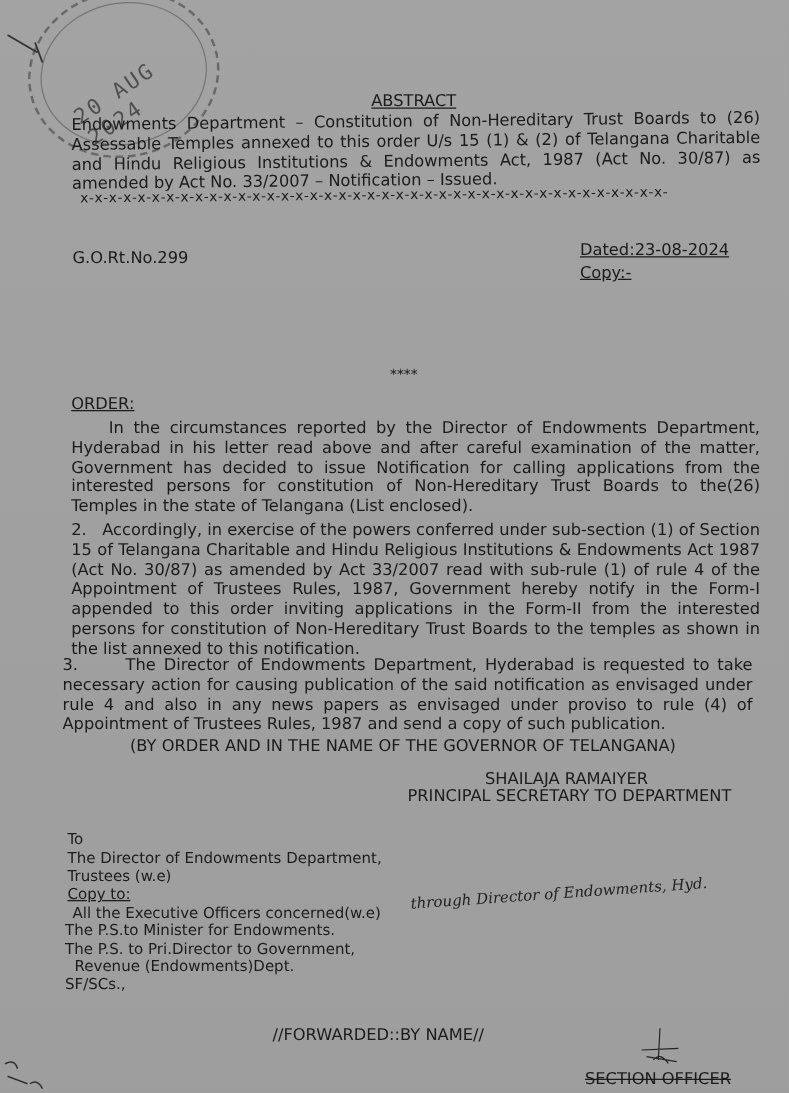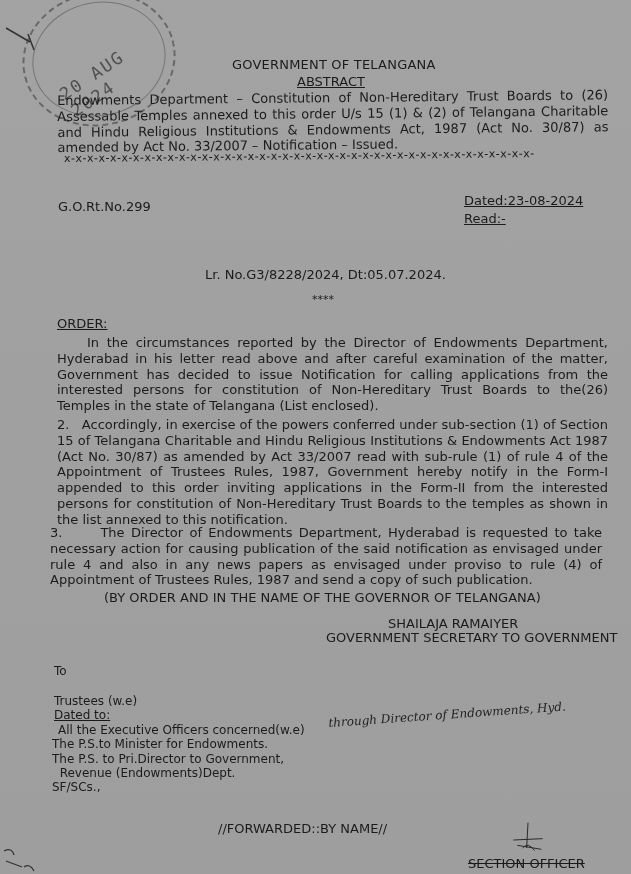--- a/index.html
+++ b/index.html
@@ -45,48 +45,47 @@
 <div class="page">
 
   <div class="stamp">
     <div class="stamp-inner"></div>
     <div class="stamp-date">20 AUG 2024</div>
   </div>
   <svg class="abs" style="left:0;top:20px" width="40" height="40">
     <path d="M6 8 L30 22 M28 14 L34 30" stroke="#333" stroke-width="1.5" fill="none"></path>
   </svg>
 
-  <div class="abs t13" style="left:232px;top:57px;letter-spacing:.2px">GOVERNMENT OF TELANGANA</div>
   <div class="abs t13 u" style="left:297px;top:74px">ABSTRACT</div>
 
   <div class="para" style="top:93px;transform:rotate(-0.6deg);transform-origin:left top;">Endowments Department – Constitution of Non-Hereditary Trust Boards to (26) Assessable Temples annexed to this order U/s 15 (1) &amp; (2) of Telangana Charitable and Hindu Religious Institutions &amp; Endowments Act, 1987 (Act No. 30/87) as amended by Act No. 33/2007 – Notification – Issued.</div>
 
   <div class="abs" style="left:64px;top:152px;font-size:11px;letter-spacing:0.5px;transform:rotate(-0.6deg);transform-origin:left top;">x-x-x-x-x-x-x-x-x-x-x-x-x-x-x-x-x-x-x-x-x-x-x-x-x-x-x-x-x-x-x-x-x-x-x-x-x-x-x-x-x-</div>
 
   <div class="abs t13" style="left:58px;top:199px">G.O.Rt.No.299</div>
   <div class="abs t13 u" style="left:464px;top:193px">Dated:23-08-2024</div>
-  <div class="abs t13 u" style="left:464px;top:211px">Read:-</div>
+  <div class="abs t13 u" style="left:464px;top:211px">Copy:-</div>
 
-  <div class="abs t13" style="left:205px;top:267px">Lr. No.G3/8228/2024, Dt:05.07.2024.</div>
   <div class="abs" style="left:312px;top:293px;font-size:11px">****</div>
 
   <div class="abs t13 u" style="left:57px;top:316px">ORDER:</div>
 
   <div class="para" style="top:335px;text-indent:30px;">In the circumstances reported by the Director of Endowments Department, Hyderabad in his letter read above and after careful examination of the matter, Government has decided to issue Notification for calling applications from the interested persons for constitution of Non-Hereditary Trust Boards to the(26) Temples in the state of Telangana (List enclosed).</div>
   <div class="para" style="top:417px;white-space:pre-wrap;">2.   Accordingly, in exercise of the powers conferred under sub-section (1) of Section 15 of Telangana Charitable and Hindu Religious Institutions &amp; Endowments Act 1987 (Act No. 30/87) as amended by Act 33/2007 read with sub-rule (1) of rule 4 of the Appointment of Trustees Rules, 1987, Government hereby notify in the Form-I appended to this order inviting applications in the Form-II from the interested persons for constitution of Non-Hereditary Trust Boards to the temples as shown in the list annexed to this notification.</div>
   <div class="para" style="left:50px;width:552px;top:525px;white-space:pre-wrap;">3.      The Director of Endowments Department, Hyderabad is requested to take necessary action for causing publication of the said notification as envisaged under rule 4 and also in any news papers as envisaged under proviso to rule (4) of Appointment of Trustees Rules, 1987 and send a copy of such publication.</div>
 
   <div class="abs t13" style="left:104px;top:590px">(BY ORDER AND IN THE NAME OF THE GOVERNOR OF TELANGANA)</div>
 
   <div class="abs" style="left:388px;top:616px;font-size:13px">SHAILAJA RAMAIYER</div>
-  <div class="abs t13" style="left:326px;top:630px">GOVERNMENT SECRETARY TO GOVERNMENT</div>
+  <div class="abs t13" style="left:326px;top:630px">PRINCIPAL SECRETARY TO DEPARTMENT</div>
 
   <div class="abs t12" style="left:54px;top:664px">To</div>
+  <div class="abs t12" style="left:54px;top:679px">The Director of Endowments Department,</div>
   <div class="abs t12" style="left:54px;top:694px">Trustees (w.e)</div>
-  <div class="abs t12 u" style="left:54px;top:708px">Dated to:</div>
+  <div class="abs t12 u" style="left:54px;top:708px">Copy to:</div>
   <div class="abs t12" style="left:58px;top:723px">All the Executive Officers  concerned(w.e)</div>
   <div class="abs hand" style="left:328px;top:716px;transform:rotate(-4deg);transform-origin:left top;">through Director of Endowments, Hyd.</div>
   <div class="abs t12" style="left:52px;top:737px">The P.S.to Minister for Endowments.</div>
   <div class="abs t12" style="left:52px;top:752px">The P.S. to Pri.Director to Government,</div>
   <div class="abs t12" style="left:52px;top:766px;white-space:pre">  Revenue (Endowments)Dept.</div>
   <div class="abs t12" style="left:52px;top:780px">SF/SCs.,</div>
 
   <div class="abs t13" style="left:218px;top:821px">//FORWARDED::BY NAME//</div>
   <svg class="sig" viewBox="0 0 60 50">
     <path d="M30 2 L28 40 M8 28 L52 26 M14 36 L50 42 M22 40 Q30 30 40 44" stroke="#222" stroke-width="1.4" fill="none"></path>

